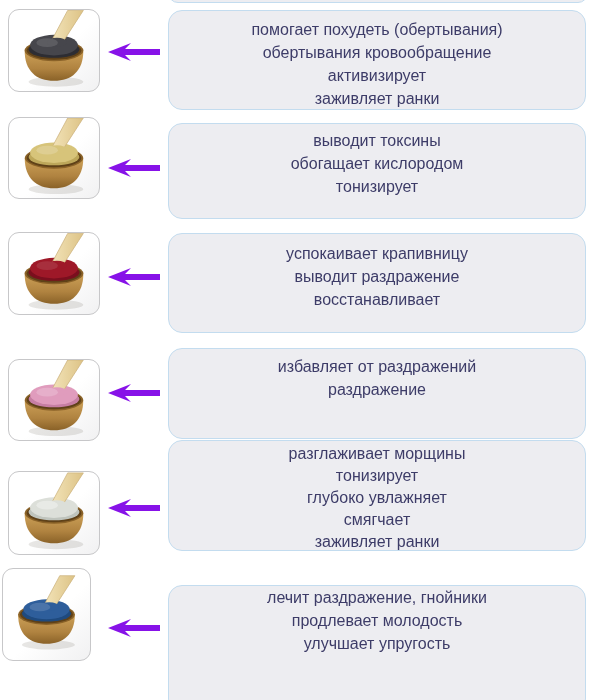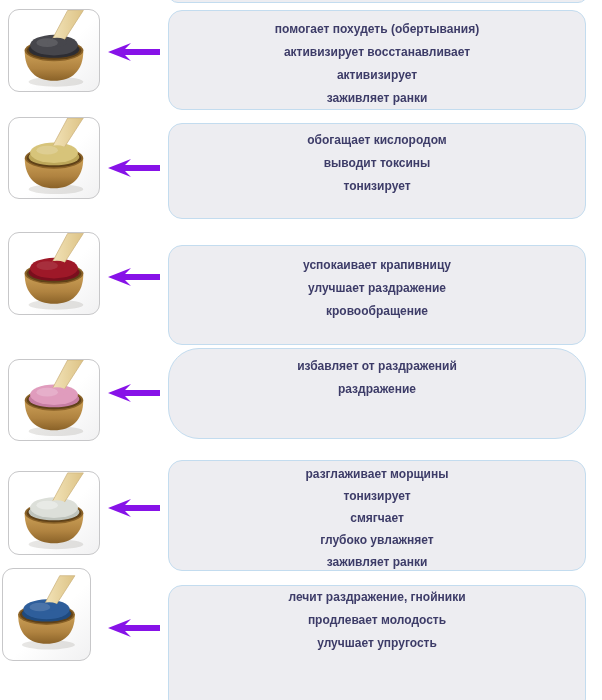--- a/index.html
+++ b/index.html
@@ -14,26 +14,26 @@
   .t3{left:8px;top:232px;width:92px;height:83px;}
   .t4{left:8px;top:359px;width:92px;height:82px;}
   .t5{left:8px;top:471px;width:92px;height:84px;}
   .t6{left:2px;top:568px;width:89px;height:93px;}
   
   .arrow{position:absolute;left:106px;width:56px;height:20px;}
   .a1{top:42px;} .a2{top:158px;} .a3{top:267px;} .a4{top:383px;} .a5{top:498px;} .a6{top:618px;}
   
   .box{position:absolute;left:168px;width:418px;box-sizing:border-box;
        background:#ededf1;border:1px solid #c3dcef;border-radius:14px;
-       text-align:center;font-weight:bold;color:#3d3c68;font-size:12px;line-height:23px;}
+       text-align:center;font-weight:normal;color:#3d3c68;font-size:16px;line-height:23px;}
   .b1{top:10px;height:100px;padding-top:7px;}
   .b2{top:123px;height:96px;padding-top:5px;}
-  .b3{top:245px;height:100px;padding-top:8px;}
-  .b4{top:348px;height:91px;padding-top:6px;border-radius:31px;}
-  .b5{top:460px;height:111px;padding-top:2px;line-height:22px;}
+  .b3{top:233px;height:100px;padding-top:8px;}
+  .b4{top:348px;height:91px;padding-top:6px;}
+  .b5{top:440px;height:111px;padding-top:2px;line-height:22px;}
   .b6{top:585px;height:128px;}
   
   .top-edge{position:absolute;left:168px;top:-12px;width:418px;height:13px;
             background:#ededf1;border:1px solid #c3dcef;border-radius:0 0 10px 10px;}
   .line{white-space:nowrap;}
 </style>
 </head>
 <body>
 
 <svg width="0" height="0" style="position:absolute" aria-hidden="true">
@@ -65,21 +65,21 @@
       <polygon points="60,0 76,0 54,34 44,30" fill="url(#stick)" stroke="#cdb37e" stroke-width="0.8"></polygon>
       <ellipse cx="49" cy="32.5" rx="10" ry="4.5" fill="#46464c"></ellipse>
       <ellipse cx="39" cy="33" rx="11" ry="4.5" fill="#ffffff" opacity="0.12"></ellipse>
     </svg>
   </div>
   <svg class="arrow a1" viewBox="0 0 54 20">
     <polygon points="1,10 24,1 18,7 53,7 53,13 18,13 24,19" stroke-width="0.6" fill="#8712e8"></polygon>
   </svg>
   <div class="box b1">
     <div class="line">помогает похудеть (обертывания)</div>
-    <div class="line">активизирует восстанавливает</div>
+    <div class="line">обертывания кровообращение</div>
     <div class="line">активизирует</div>
     <div class="line">заживляет ранки</div>
   </div>
 
   <div class="tile t2">
     <svg viewBox="0 0 92 82">
       <ellipse cx="48" cy="73" rx="28" ry="5" fill="rgba(60,50,30,0.12)"></ellipse>
       <path d="M16,41 C16,62 28,72 46,72 C64,72 76,62 76,41 Z" fill="url(#wood)"></path>
       <ellipse cx="46" cy="41" rx="30" ry="11" fill="#8a6228"></ellipse>
       <ellipse cx="46" cy="41" rx="28" ry="9.5" fill="#5f4118"></ellipse>
@@ -87,22 +87,22 @@
       <ellipse cx="46" cy="35.5" rx="24.5" ry="10.5" fill="#d7c47a"></ellipse>
       <polygon points="60,0 76,0 54,34 44,30" fill="url(#stick)" stroke="#cdb37e" stroke-width="0.8"></polygon>
       <ellipse cx="49" cy="32.5" rx="10" ry="4.5" fill="#d7c47a"></ellipse>
       <ellipse cx="39" cy="33" rx="11" ry="4.5" fill="#ffffff" opacity="0.18"></ellipse>
     </svg>
   </div>
   <svg class="arrow a2" viewBox="0 0 54 20">
     <polygon points="1,10 24,1 18,7 53,7 53,13 18,13 24,19" fill="#8712e8"></polygon>
   </svg>
   <div class="box b2">
+    <div class="line">выводит токсины</div>
     <div class="line">обогащает кислородом</div>
-    <div class="line">выводит токсины</div>
     <div class="line">тонизирует</div>
   </div>
 
   <div class="tile t3">
     <svg viewBox="0 0 92 82">
       <ellipse cx="48" cy="73" rx="28" ry="5" fill="rgba(60,50,30,0.12)"></ellipse>
       <path d="M16,41 C16,62 28,72 46,72 C64,72 76,62 76,41 Z" fill="url(#wood)"></path>
       <ellipse cx="46" cy="41" rx="30" ry="11" fill="#8a6228"></ellipse>
       <ellipse cx="46" cy="41" rx="28" ry="9.5" fill="#5f4118"></ellipse>
       <ellipse cx="46" cy="40" rx="26" ry="8.5" fill="#7a0f1e"></ellipse>
@@ -110,22 +110,22 @@
       <polygon points="60,0 76,0 54,34 44,30" fill="url(#stick)" stroke="#cdb37e" stroke-width="0.8"></polygon>
       <ellipse cx="49" cy="32.5" rx="10" ry="4.5" fill="#9e1828"></ellipse>
       <ellipse cx="39" cy="33" rx="11" ry="4.5" fill="#ffffff" opacity="0.10"></ellipse>
     </svg>
   </div>
   <svg class="arrow a3" viewBox="0 0 54 20">
     <polygon points="1,10 24,1 18,7 53,7 53,13 18,13 24,19" fill="#8712e8"></polygon>
   </svg>
   <div class="box b3">
     <div class="line">успокаивает крапивницу</div>
-    <div class="line">улучшает раздражение</div>
-    <div class="line">кровообращение</div>
+    <div class="line">выводит раздражение</div>
+    <div class="line">восстанавливает</div>
   </div>
 
   <div class="tile t4">
     <svg viewBox="0 0 92 82">
       <ellipse cx="48" cy="73" rx="28" ry="5" fill="rgba(60,50,30,0.12)"></ellipse>
       <path d="M16,41 C16,62 28,72 46,72 C64,72 76,62 76,41 Z" fill="url(#wood)"></path>
       <ellipse cx="46" cy="41" rx="30" ry="11" fill="#8a6228"></ellipse>
       <ellipse cx="46" cy="41" rx="28" ry="9.5" fill="#5f4118"></ellipse>
       <ellipse cx="46" cy="40" rx="26" ry="8.5" fill="#c67ea3"></ellipse>
       <ellipse cx="46" cy="35.5" rx="24.5" ry="10.5" fill="#e09cbd"></ellipse>
@@ -154,22 +154,22 @@
       <ellipse cx="49" cy="32.5" rx="10" ry="4.5" fill="#dcdfd9"></ellipse>
       <ellipse cx="39" cy="33" rx="11" ry="4.5" fill="#ffffff" opacity="0.35"></ellipse>
     </svg>
   </div>
   <svg class="arrow a5" viewBox="0 0 54 20">
     <polygon points="1,10 24,1 18,7 53,7 53,13 18,13 24,19" fill="#8712e8"></polygon>
   </svg>
   <div class="box b5">
     <div class="line">разглаживает морщины</div>
     <div class="line">тонизирует</div>
+    <div class="line">глубоко увлажняет</div>
     <div class="line">смягчает</div>
-    <div class="line">глубоко увлажняет</div>
     <div class="line">заживляет ранки</div>
   </div>
 
   <div class="tile t6">
     <svg viewBox="0 0 92 82">
       <ellipse cx="48" cy="73" rx="28" ry="5" fill="rgba(60,50,30,0.12)"></ellipse>
       <path d="M16,41 C16,62 28,72 46,72 C64,72 76,62 76,41 Z" fill="url(#wood)"></path>
       <ellipse cx="46" cy="41" rx="30" ry="11" fill="#8a6228"></ellipse>
       <ellipse cx="46" cy="41" rx="28" ry="9.5" fill="#5f4118"></ellipse>
       <ellipse cx="46" cy="40" rx="26" ry="8.5" fill="#1f4a7e"></ellipse>

